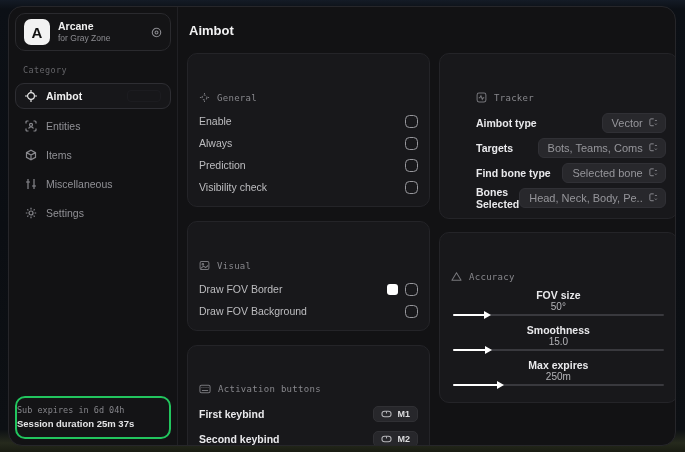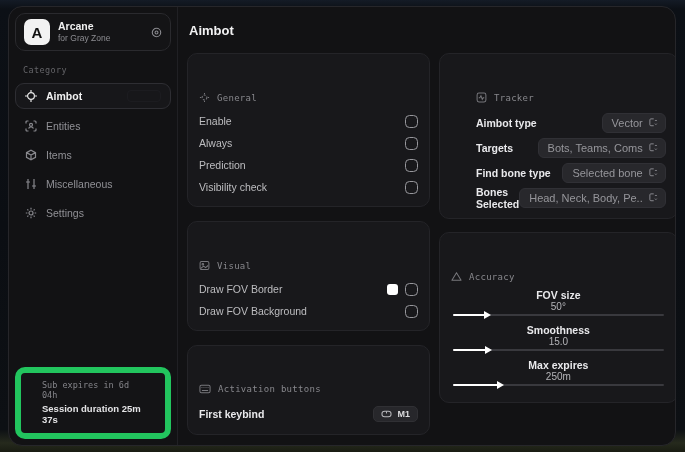--- a/index.html
+++ b/index.html
@@ -41,22 +41,22 @@
     border:1px solid transparent;
   }
   .nav-item .nico { display:flex; color:#88888d; }
   .nav-item.active {
     border-color:#2e2e33; background:#17171a; color:#f2f2f2; font-weight:bold; height:26px;
   }
   .nav-item.active .nico { color:#e8e8e8; }
   .nav-ghost { margin-left:auto; width:34px; height:12px; border:1px solid #222226; border-radius:4px; opacity:.5; }
   .side-footer {
     position:absolute; left:6px; right:6px; bottom:6px;
-    border:6px solid #22c55e; border-radius:10px; background:#141416;
-    padding:7px 21px 8px;
+    border:2px solid #22c55e; border-radius:10px; background:#141416;
+    padding:7px 0 8px;
   }
   .foot-l1 { font-family:"DejaVu Sans Mono", monospace; font-size:8.5px; color:#85858a; margin-bottom:3px; }
   .foot-l2 { font-size:9.5px; font-weight:600; color:#e4e4e6; }
   
   .content { flex:1; padding:14px 10px 10px 9px; position:relative; }
   .page-title { font-size:13px; font-weight:bold; color:#f2f2f3; margin:2px 0 15px 2px; }
   .cols { display:flex; gap:9px; align-items:flex-start; }
   .col-l { width:243px; flex-shrink:0; }
   .col-r { flex:1; }
   .card {
@@ -252,20 +252,32 @@
             <span class="key-btn">
               <span class="kico">
                 <svg width="11" height="8" viewBox="0 0 12 8" fill="none" stroke="currentColor" stroke-width="1.1">
                   <rect x="1" y="1" width="10" height="6" rx="3"></rect>
                     <path d="M6 1v2.4"></path>
                 </svg>
               </span>
               <span>M1</span>
             </span>
           </div>
+          <div class="row trow">
+            <span class="row-l strong">Second keybind</span>
+            <span class="key-btn">
+              <span class="kico">
+                <svg width="11" height="8" viewBox="0 0 12 8" fill="none" stroke="currentColor" stroke-width="1.1">
+                  <rect x="1" y="1" width="10" height="6" rx="3"></rect>
+                    <path d="M6 1v2.4"></path>
+                </svg>
+              </span>
+              <span>M2</span>
+            </span>
+          </div>
         </div>
       </div>
 
       <div class="col-r">
 
         <div class="card" style="margin-bottom:13px;padding-left:36px;">
           <div class="card-hd">
             <span class="cico">
               <svg width="11" height="11" viewBox="0 0 12 12" fill="none" stroke="currentColor" stroke-width="1.1">
                 <rect x="1.2" y="1.2" width="9.6" height="9.6" rx="2"></rect>

